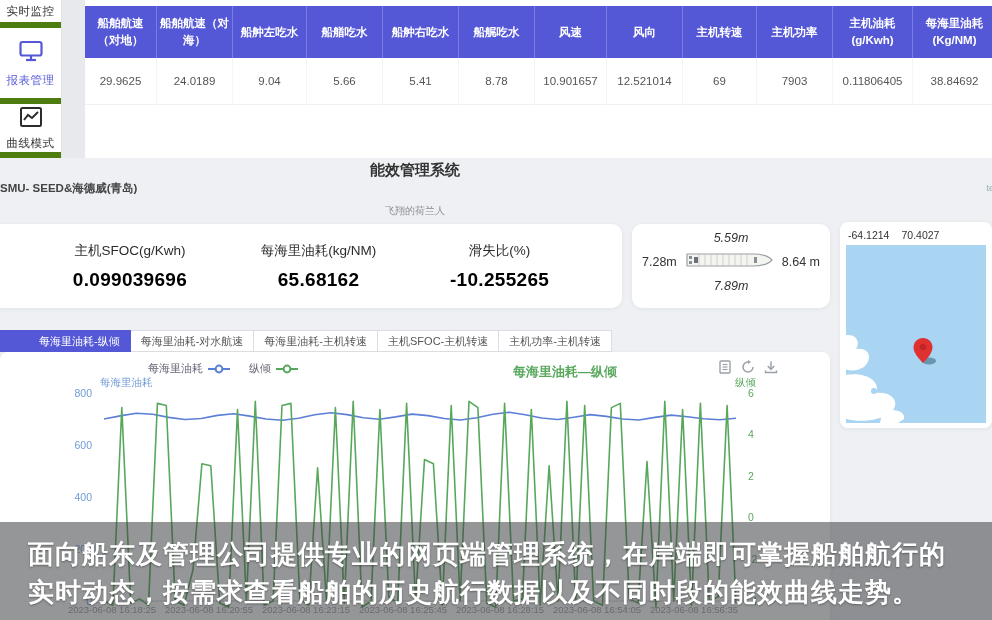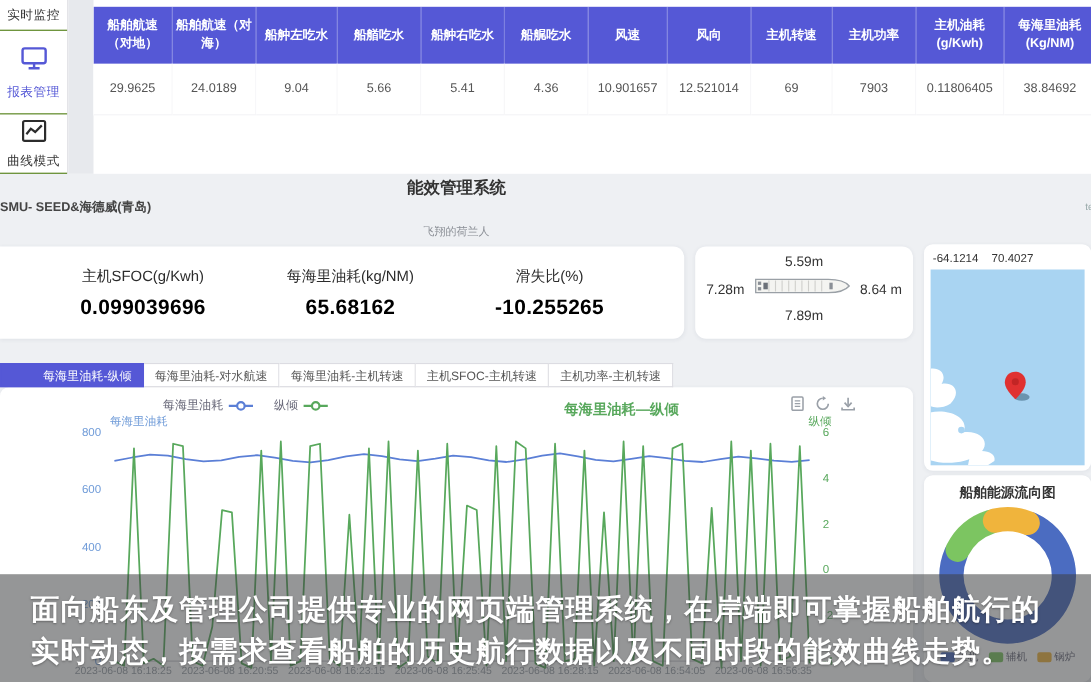--- a/index.html
+++ b/index.html
@@ -6,21 +6,21 @@
   html,body { background:#dfe2e6; }
   body { font-family:"Liberation Sans","DejaVu Sans",sans-serif; }
   .page { position:relative; width:992px; height:620px; background:#eef0f3; overflow:hidden; }
 
   
   .top-band { position:absolute; left:0; top:0; width:992px; height:158px; background:#fff; }
   .gutter { position:absolute; left:62px; top:0; width:23px; height:158px; background:#e7e9ed; }
 
   
   .sidebar { position:absolute; left:0; top:0; width:62px; height:158px; background:#fff; border-right:1px solid #e2e2e6; z-index:3; }
-  .side-item { display:flex; flex-direction:column; align-items:center; justify-content:center; border-bottom:1px solid #4d7c0f; cursor:pointer; }
+  .side-item { display:flex; flex-direction:column; align-items:center; justify-content:center; border-bottom:6px solid #4d7c0f; cursor:pointer; }
   .side-item .lbl { font-size:11.5px; color:#333; letter-spacing:.5px; }
   .side-item.active .lbl { color:#5558d6; }
   .si-1 { height:28px; }
   .si-2 { height:76px; gap:6px; }
   .si-3 { height:54px; gap:4px; }
 
   
   .table-wrap { position:absolute; left:85px; top:6px; width:907px; overflow:hidden; z-index:2; background:#fff; }
   .tbl-grid { display:grid; grid-template-columns:72px 76px 74px 76px 76px 76px 72px 76px 74px 76px 80px 84px 28px; }
   .th { background:#5558d6; color:#fff; font-size:11.5px; font-weight:bold; display:flex; align-items:center; justify-content:center; text-align:center; height:52px; padding:2px 3px; border-right:1px solid rgba(255,255,255,.22); line-height:1.45; }
@@ -35,21 +35,21 @@
   .card { background:#fff; border-radius:10px; box-shadow:0 1px 4px rgba(40,50,80,.07); position:absolute; }
 
   
   .stats-card { left:0; top:224px; width:622px; height:84px; display:flex; align-items:center; justify-content:space-around; padding:0 36px; border-top-left-radius:0; border-bottom-left-radius:0; }
   .stat { text-align:center; }
   .stat .s-lbl { font-size:13.5px; color:#2b2b2b; margin-bottom:9px; }
   .stat .s-val { font-size:19px; font-weight:bold; color:#000; letter-spacing:.3px; }
 
   
   .draft-card { left:632px; top:224px; width:198px; height:84px; padding:7px 10px 5px; }
-  .draft-top,.draft-bot { text-align:center; font-size:12.5px; color:#333; }
+  .draft-top,.draft-bot { text-align:center; font-size:12.5px; color:#333;font-style:italic; }
   .draft-mid { display:flex; align-items:center; justify-content:space-between; margin:3px 0; }
   .draft-mid .d-lbl { font-size:12.5px; color:#333; }
 
   
   .map-card { left:840px; top:222px; width:152px; height:206px; padding:5px 6px 6px; border-radius:8px; }
   .coords { font-size:10.5px; color:#333; display:flex; gap:12px; padding:2px 0 4px 2px; }
   .map-area { position:relative; width:140px; height:178px; background:#a9d4f2; overflow:hidden; }
 
   
   .tabs { position:absolute; left:0; top:330px; display:flex; z-index:2; }
@@ -133,21 +133,21 @@
         <div class="th">主机油耗(g/Kwh)</div>
         <div class="th">每海里油耗(Kg/NM)</div>
       </div>
     <div id="tbl-body">
         <div class="tbl-grid">
           <div class="td">29.9625</div>
           <div class="td">24.0189</div>
           <div class="td">9.04</div>
           <div class="td">5.66</div>
           <div class="td">5.41</div>
-          <div class="td">4.36</div>
+          <div class="td">8.78</div>
           <div class="td">10.901657</div>
           <div class="td">12.521014</div>
           <div class="td">69</div>
           <div class="td">7903</div>
           <div class="td">0.11806405</div>
           <div class="td">38.84692</div>
         </div>
       </div>
   </div>
 
@@ -289,42 +289,18 @@
         <text class="xtick" x="306" y="233" text-anchor="middle">2023-06-08 16:23:15</text>
         <text class="xtick" x="403" y="233" text-anchor="middle">2023-06-08 16:25:45</text>
         <text class="xtick" x="500" y="233" text-anchor="middle">2023-06-08 16:28:15</text>
         <text class="xtick" x="597" y="233" text-anchor="middle">2023-06-08 16:54:05</text>
         <text class="xtick" x="694" y="233" text-anchor="middle">2023-06-08 16:56:35</text>
         <polyline points="104.0,39.0 120.2,35.9 136.4,33.3 152.6,34.3 168.8,37.4 185.0,39.5 201.2,38.5 217.4,35.4 233.6,33.8 249.8,36.1 266.1,39.0 282.3,40.3 298.5,38.2 314.7,34.8 330.9,32.8 347.1,34.6 363.3,37.7 379.5,39.3 395.7,36.9 411.9,34.1 428.1,35.6 444.3,38.5 460.5,40.0 476.7,37.7 492.9,34.3 509.1,32.2 525.3,34.8 541.5,38.0 557.7,39.5 573.9,37.2 590.2,34.6 606.4,36.4 622.6,39.0 638.8,40.0 655.0,37.4 671.2,35.1 687.4,36.7 703.6,38.7 719.8,39.8 736.0,38.2" fill="none" stroke="#5b7fd6" stroke-width="1.6" stroke-linejoin="round"></polyline>
         <polyline points="104.0,221.0 112.9,225.2 121.8,27.6 130.7,223.1 139.6,218.9 148.5,225.2 157.4,23.4 166.3,25.5 175.2,221.0 184.1,225.2 193.0,189.8 201.9,83.7 210.8,85.8 219.7,223.1 228.6,227.2 237.5,29.6 246.4,221.0 255.3,21.3 264.2,225.2 273.1,221.0 282.0,25.5 290.9,23.4 299.8,218.9 308.7,225.2 317.6,87.9 326.5,221.0 335.4,27.6 344.3,223.1 353.2,21.3 362.1,227.2 371.0,221.0 379.9,29.6 388.8,216.8 397.7,223.1 406.6,23.4 415.5,221.0 424.5,79.6 433.4,83.7 442.3,225.2 451.2,25.5 460.1,221.0 469.0,21.3 477.9,27.6 486.8,223.1 495.7,227.2 504.6,23.4 513.5,221.0 522.4,218.9 531.3,29.6 540.2,225.2 549.1,85.8 558.0,221.0 566.9,21.3 575.8,223.1 584.7,25.5 593.6,221.0 602.5,225.2 611.4,27.6 620.3,23.4 629.2,218.9 638.1,223.1 647.0,81.6 655.9,227.2 664.8,21.3 673.7,221.0 682.6,29.6 691.5,225.2 700.4,23.4 709.3,221.0 718.2,216.8 727.1,25.5 736.0,223.1" fill="none" stroke="#58a85c" stroke-width="1.6" stroke-linejoin="round"></polyline>
       </svg>
   </div>
 
-  <div class="card energy-card">
-    <div class="energy-title">船舶能源流向图</div>
-    <div class="donut-wrap">
-      <svg id="donut-svg" width="152" height="132" viewBox="0 0 152 132">
-          <path d="M 97.6 19.8 A 51 51 0 1 1 29.1 46.1" fill="none" stroke="#4b6cc1" stroke-width="22" stroke-linecap="round"></path>
-          <path d="M 30.6 42.8 A 51 51 0 0 1 60.2 17.5" fill="none" stroke="#7cc561" stroke-width="22" stroke-linecap="round"></path>
-          <path d="M 64.5 16.3 A 51 51 0 0 1 94.3 18.4" fill="none" stroke="#f0b43c" stroke-width="22" stroke-linecap="round"></path>
-        </svg>
-    </div>
-    <div class="energy-legend" id="energy-legend">
-        <span class="el-item">
-          <span class="el-box" style="background: rgb(75, 108, 193);"></span>
-          <span class="el-lbl">主机</span>
-        </span>
-        <span class="el-item">
-          <span class="el-box" style="background: rgb(124, 197, 97);"></span>
-          <span class="el-lbl">辅机</span>
-        </span>
-        <span class="el-item">
-          <span class="el-box" style="background: rgb(240, 180, 60);"></span>
-          <span class="el-lbl">锅炉</span>
-        </span>
-      </div>
-  </div>
 
   <div class="overlay">
     <p>面向船东及管理公司提供专业的网页端管理系统，在岸端即可掌握船舶航行的实时动态，按需求查看船舶的历史航行数据以及不同时段的能效曲线走势。</p>
   </div>
 
 </div>
 
 </body></html>

